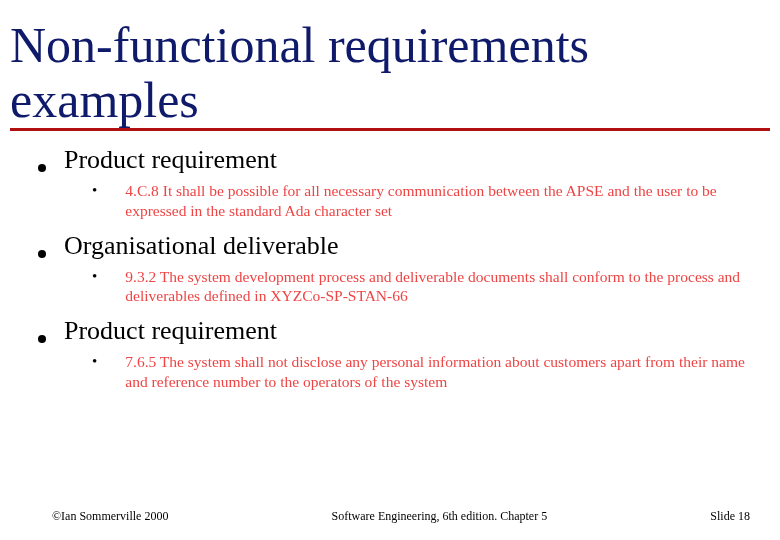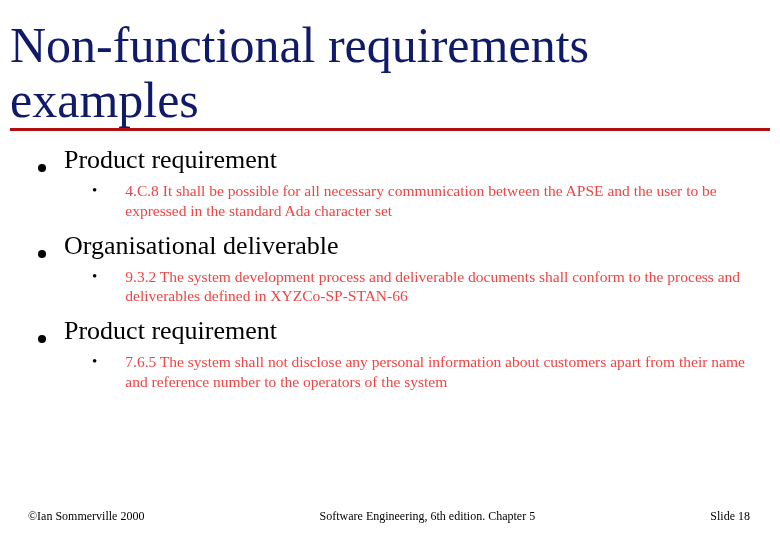--- a/index.html
+++ b/index.html
@@ -72,21 +72,21 @@
     font-size: 15.5px;
     color: #ef4444;
     line-height: 1.28;
     padding-right: 18px;
   }
   .footer {
     position: absolute;
     bottom: 16px;
     left: 0;
     width: 100%;
-    padding: 0 30px 0 28px;
+    padding: 0 30px 0 52px;
     display: flex;
     justify-content: space-between;
     align-items: baseline;
     font-size: 12px;
     color: #000;
   }
   .footer .left { flex: 0 0 auto; }
   .footer .center { flex: 1 1 auto; text-align: center; font-family: Liberation Serif, serif; }
   .footer .right { flex: 0 0 auto; text-align: right; }
 </style>

